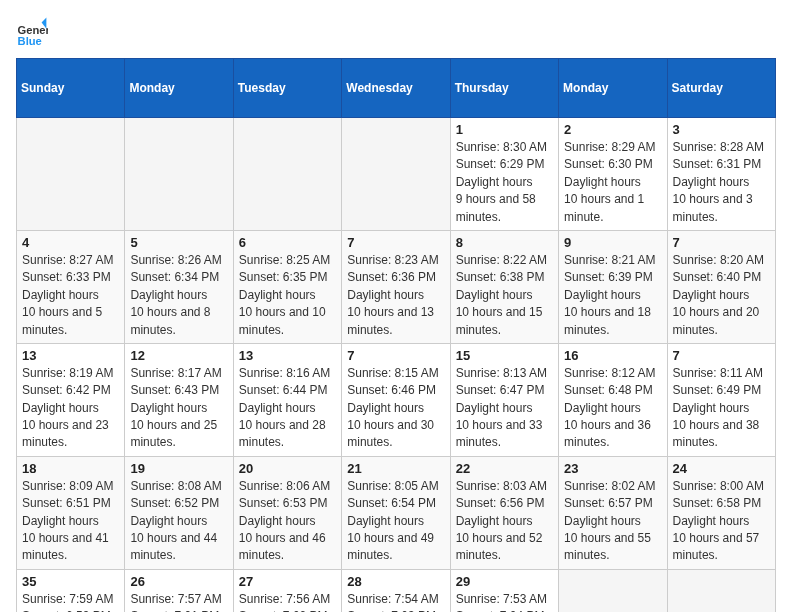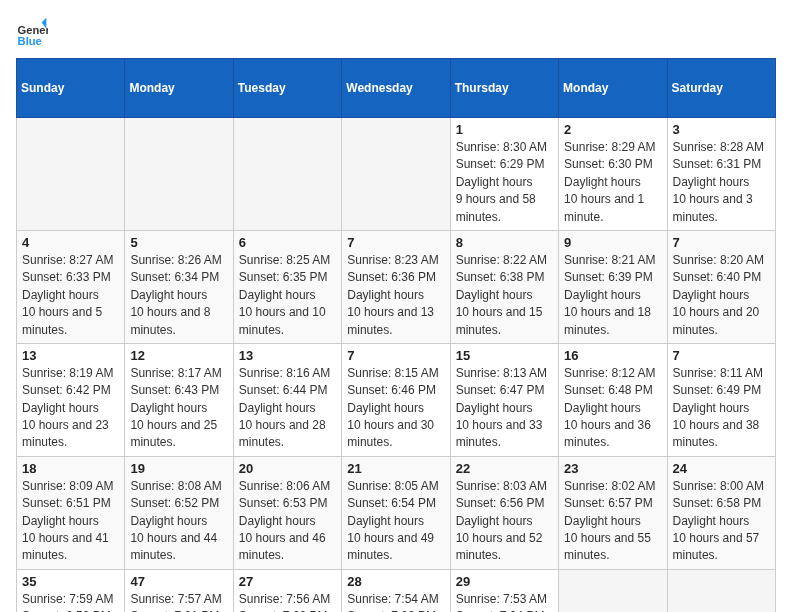--- a/index.html
+++ b/index.html
@@ -345,21 +345,21 @@
         <td>
         <span class="day-number">35</span>
         <div class="day-info">
           Sunrise: 7:59 AM<br>
           Sunset: 6:59 PM<br>
           Daylight hours<br>
           11 hours and 0 minutes.
         </div>
       </td>
         <td>
-        <span class="day-number">47</span>
+        <span class="day-number">26</span>
         <div class="day-info">
           Sunrise: 7:57 AM<br>
           Sunset: 7:01 PM<br>
           Daylight hours<br>
           11 hours and 3 minutes.
         </div>
       </td>
         <td>
         <span class="day-number">27</span>
         <div class="day-info">

